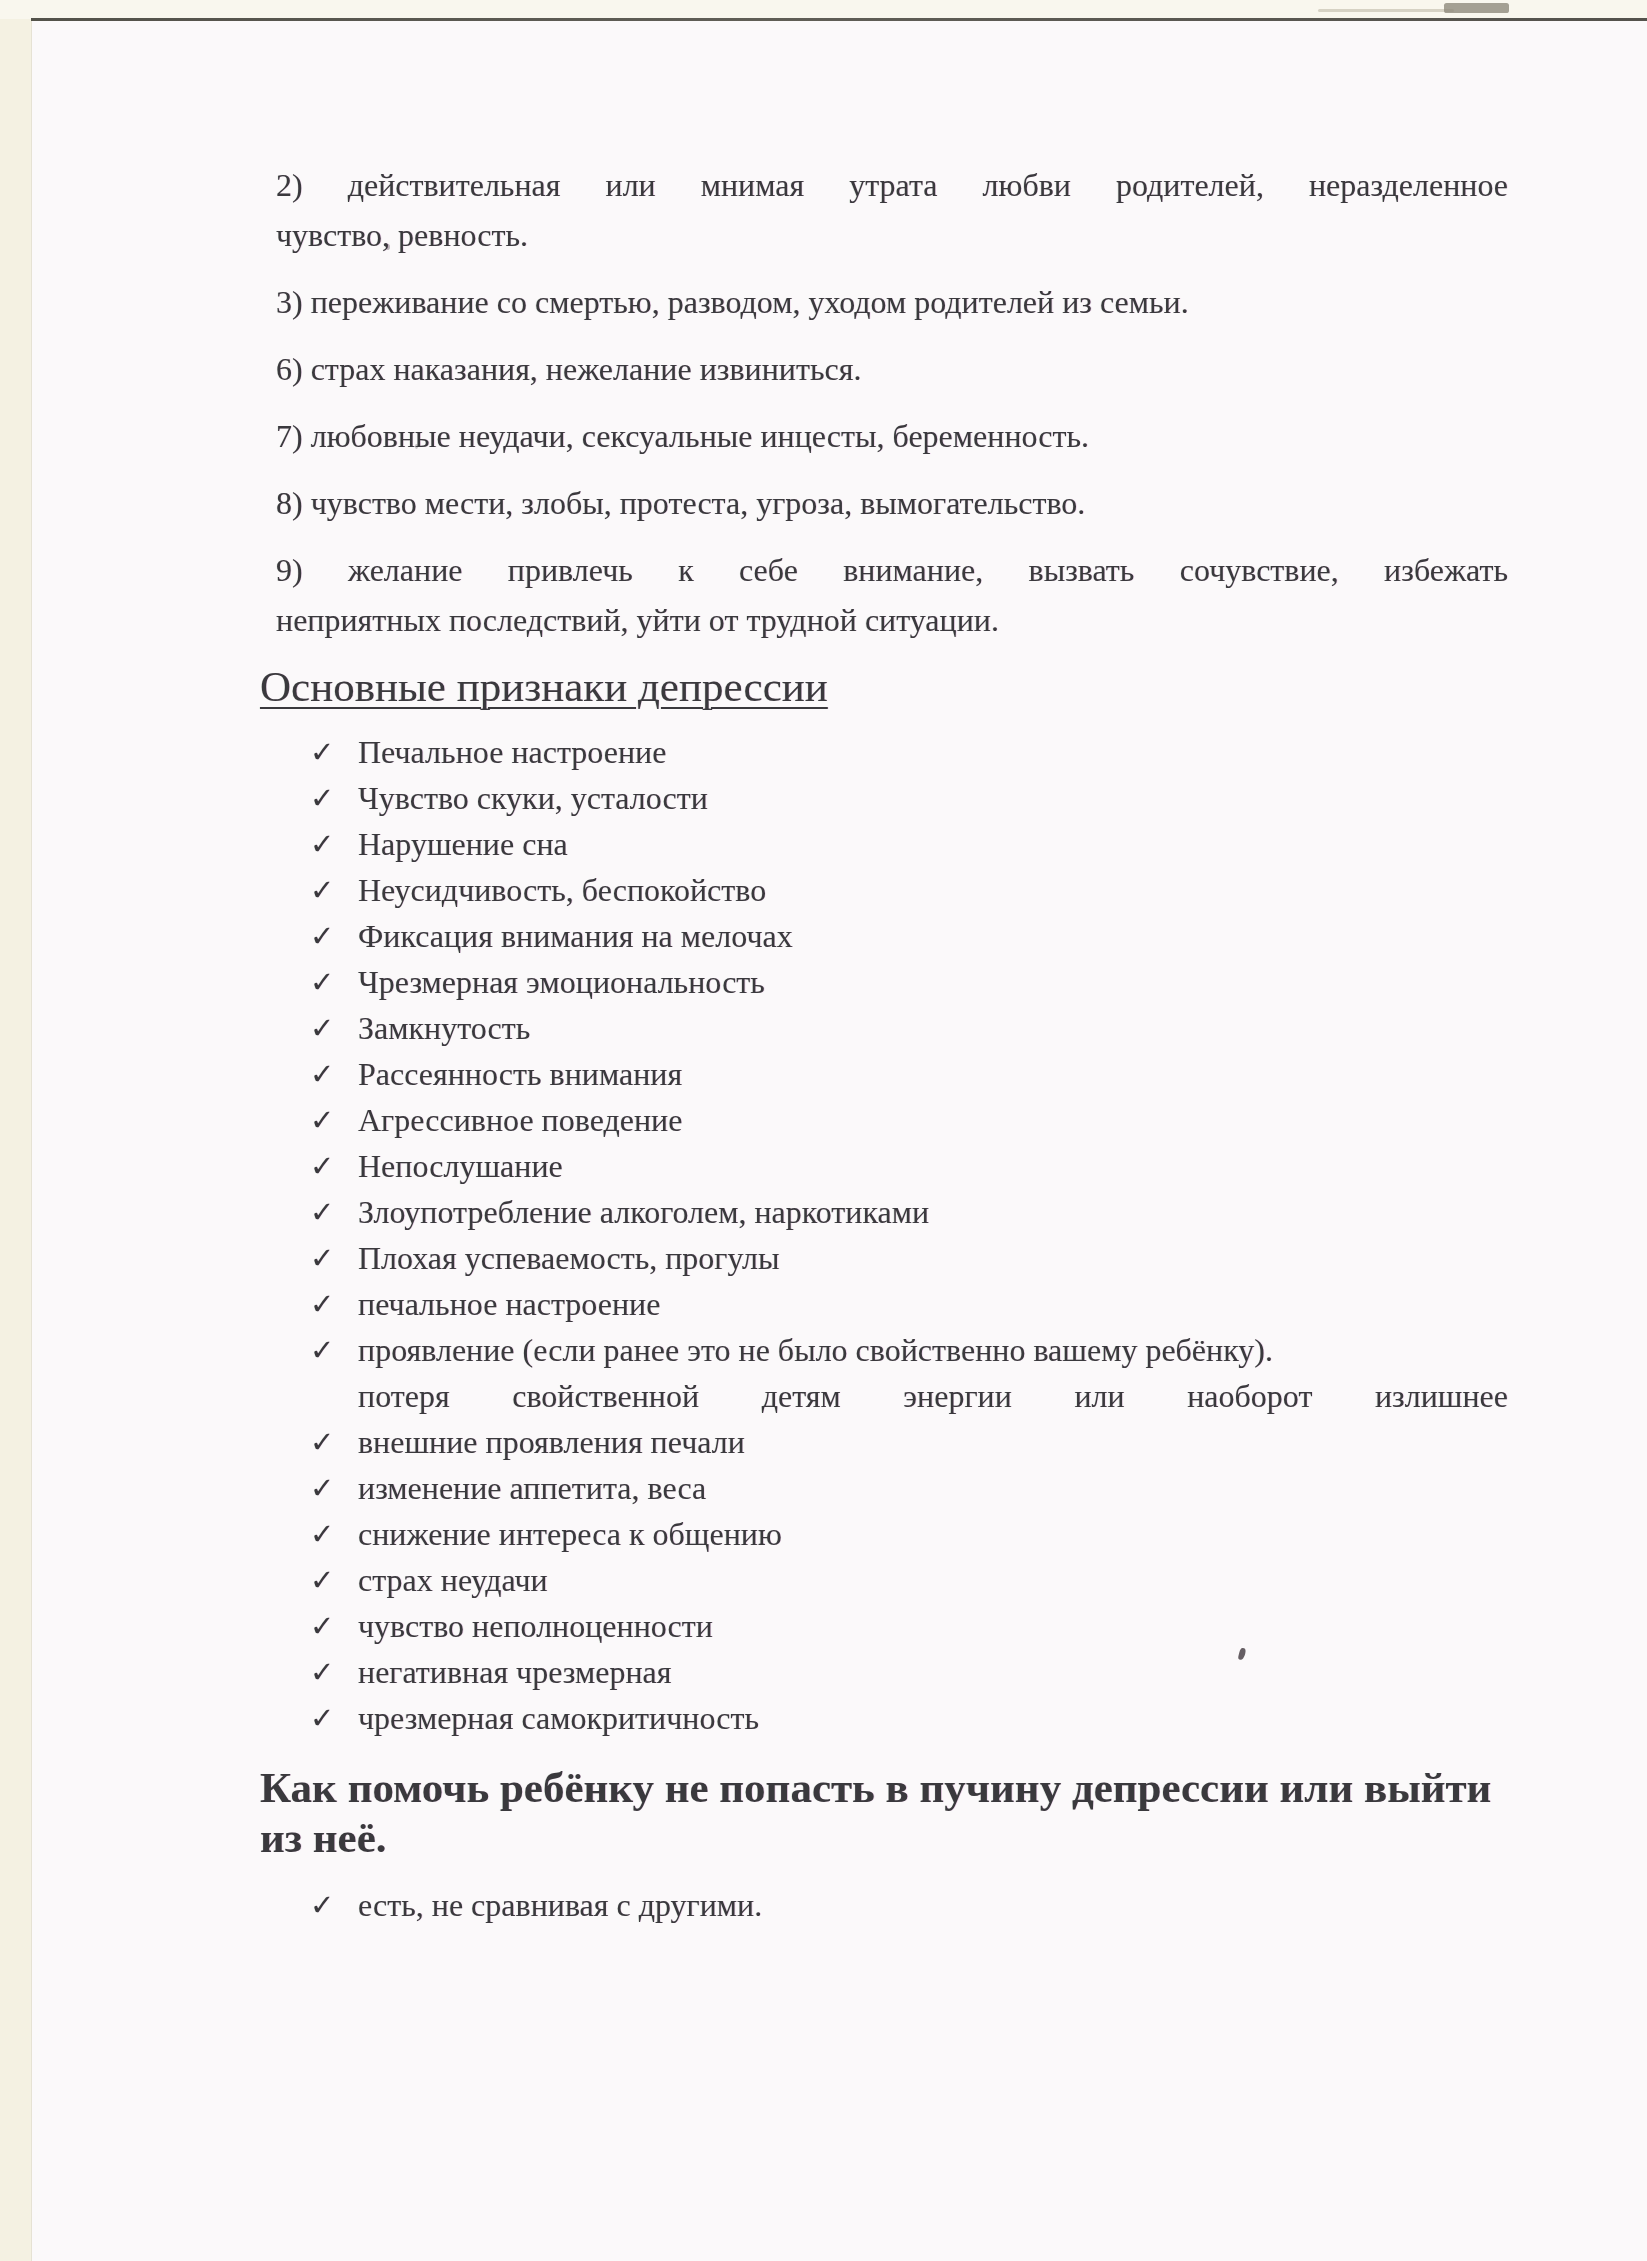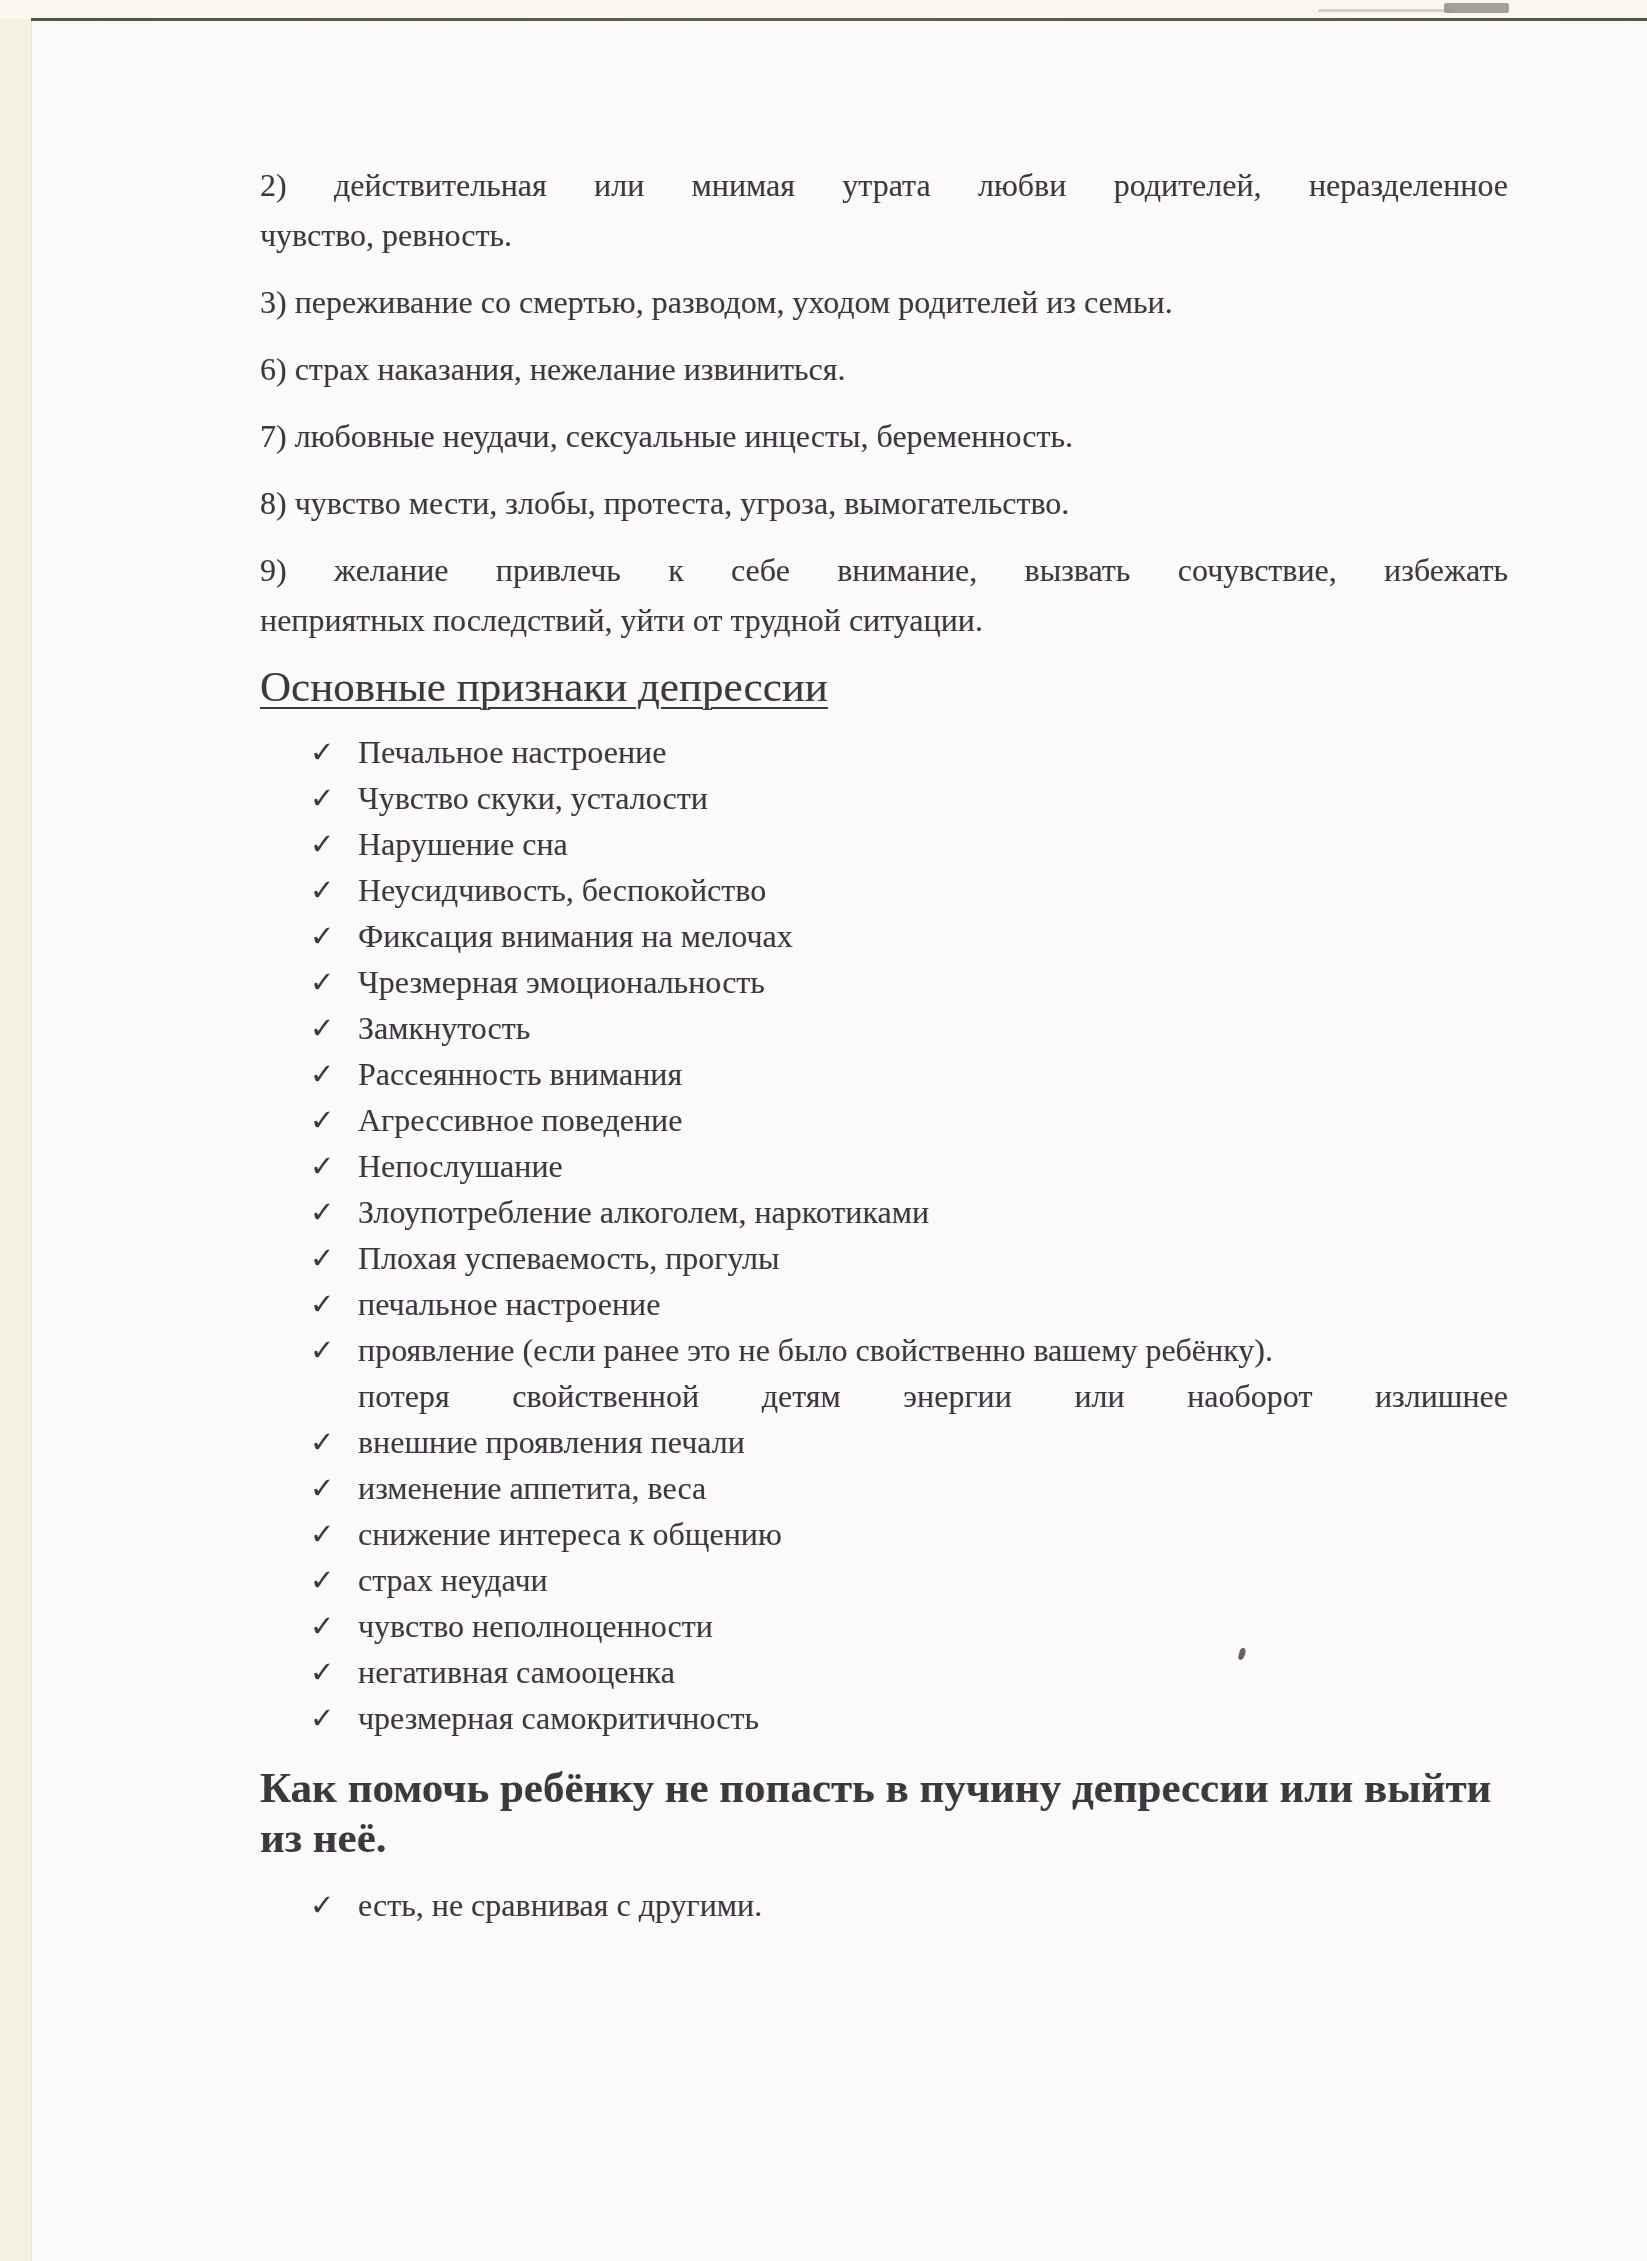--- a/index.html
+++ b/index.html
@@ -29,21 +29,21 @@
   }
   .scanner-smudge-trail {
     position: absolute; left: 1318px; top: 9px; width: 136px; height: 3.2px;
     background: #c7c2b2; opacity: .7; border-radius: 1.9px;
   }
   .content {
     position: absolute; left: 260px; top: 160px; width: 1248px;
     font-size: 32px; color: #3a393d;
     text-shadow: 0.6px 0 0 rgba(193,102,185,0.26), -0.6px 0 0 rgba(115,172,115,0.20);
   }
-  .para { margin: 0 0 17px 0; }
+  .para { margin: 0 0 17px 16px; }
   .pline { line-height: 50px; }
   .j { text-align: justify; text-align-last: justify; }
   .section-heading {
     font-size: 43px; font-weight: 400; line-height: 50px;
     margin: 9px 0 17px 0;
   }
   .section-heading .u {
     text-decoration: underline;
     text-decoration-thickness: 1.9px;
     text-underline-offset: 5.8px;
@@ -183,21 +183,21 @@
     <li>
       <span class="check">✓</span>
       <div class="li-txt">страх неудачи</div>
     </li>
     <li>
       <span class="check">✓</span>
       <div class="li-txt">чувство неполноценности</div>
     </li>
     <li>
       <span class="check">✓</span>
-      <div class="li-txt">негативная самооценка</div>
+      <div class="li-txt">негативная чрезмерная</div>
     </li>
     <li>
       <span class="check">✓</span>
       <div class="li-txt">чрезмерная самокритичность</div>
     </li>
   </ul>
 
   <div class="help-heading">Как помочь ребёнку не попасть в пучину депрессии или выйти из неё.</div>
 
   <ul class="checklist">

